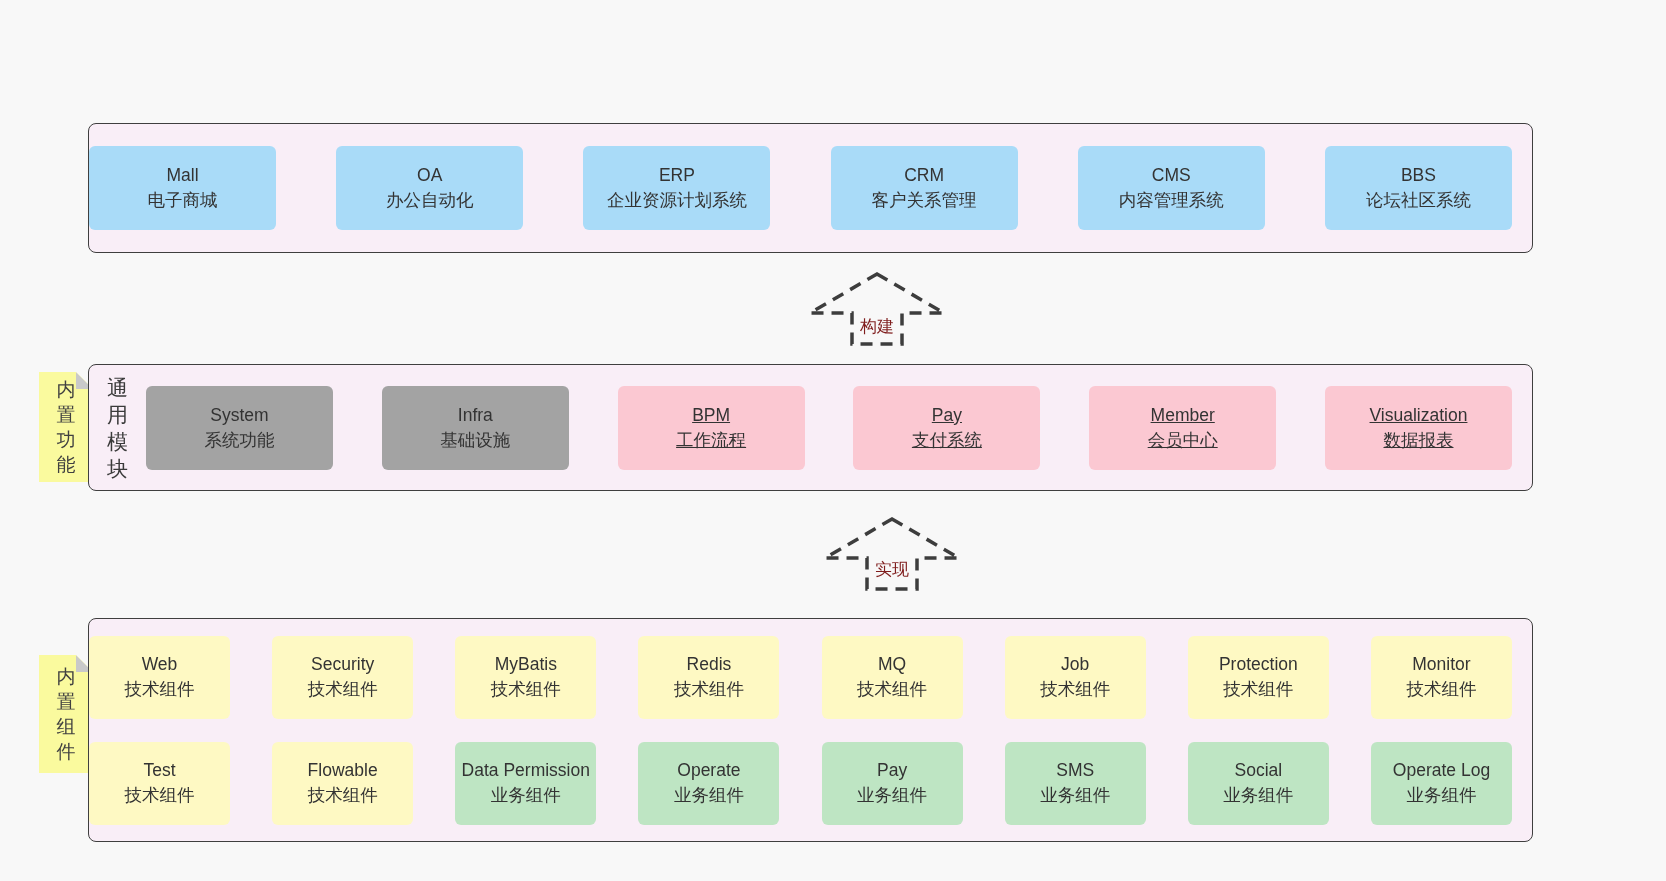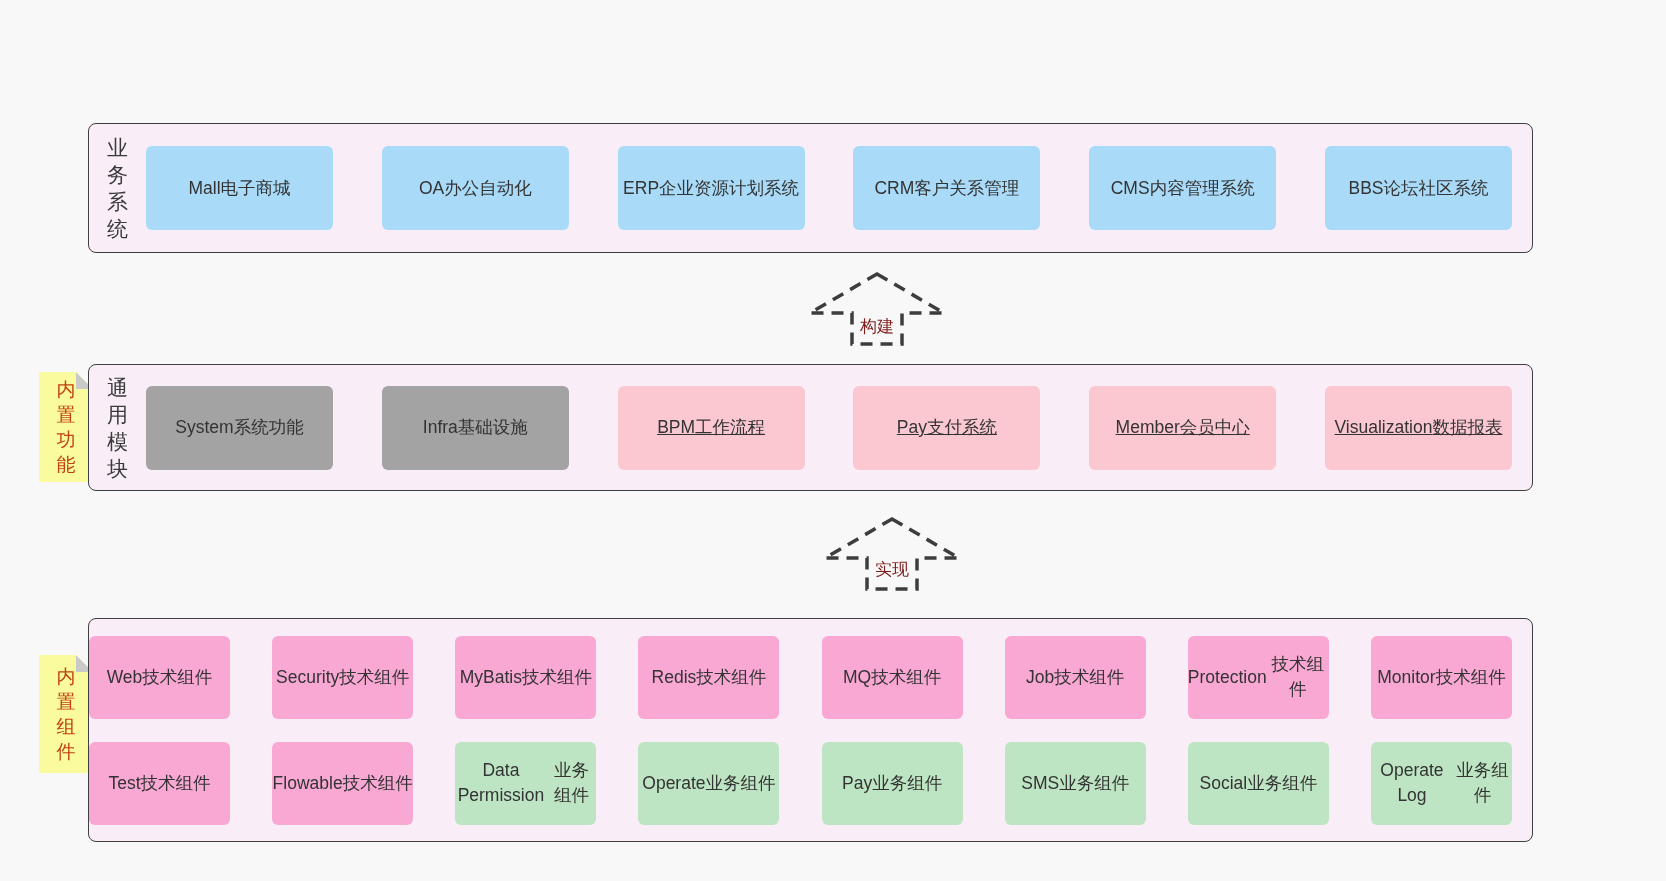--- a/index.html
+++ b/index.html
@@ -15,21 +15,21 @@
     display:flex; align-items:center; justify-content:center;
   }
   #note-features   { top:372px; height:110px; }
   #note-components { top:655px; height:118px; }
   .note-fold {
     position:absolute; top:0; right:0; width:17px; height:17px;
     background:#c9c9c9; clip-path:polygon(0 0, 100% 100%, 0 100%);
   }
   .note-text {
     position:relative; font-size:19px; line-height:25px; width:20px;
-    word-break:break-all; text-align:center; color:#c2410c;
+    word-break:break-all; text-align:center; color:#404040;
   }
   
   .panel {
     position:absolute; left:88px; width:1445px; box-sizing:border-box;
     background:#f9eef7; border:1.5px solid #3f3f3f; border-radius:8px;
     display:flex;
   }
   #panel-business   { top:123px; height:130px; }
   #panel-modules    { top:364px; height:127px; }
   #panel-components { top:618px; height:224px; }
@@ -42,30 +42,30 @@
     flex:1; display:flex; align-items:center; justify-content:space-between;
     padding-right:20px;
   }
   .rows {
     flex:1; display:flex; flex-direction:column; justify-content:center;
     gap:23px; padding-right:20px;
   }
   .row { display:flex; justify-content:space-between; }
   
   .box {
-    border-radius:6px; display:flex; flex-direction:row;
+    border-radius:6px; display:flex; flex-direction:column;
     align-items:center; justify-content:center; text-align:center;
     font-size:17.5px; line-height:25px; padding:0 0; box-sizing:border-box;
   }
   .box-wide   { width:187px; height:84px; }
   .box-narrow { width:141px; height:83px; }
   .box--blue       { background:#a9dbf8; }
   .box--red        { background:#a3a3a3; }
   .box--pink       { background:#fbc8d2;text-decoration:underline; }
-  .box--green      { background:#f9a8d4; }
+  .box--green      { background:#fef9c3; }
   .box--lightgreen { background:#bee5c3; }
   
   .arrow { position:absolute; width:140px; height:76px; }
   #arrow-build     { left:807px; top:271px; }
   #arrow-implement { left:822px; top:516px; }
   .arrow svg { display:block; }
   .arrow-label {
     position:absolute; left:50%; transform:translateX(-50%);
     background:#f8f8f8; font-size:17px; padding:0 2px; white-space:nowrap;
     color:#7f1d1d;
@@ -81,23 +81,20 @@
   <div class="note" id="note-features">
     <span class="note-fold"></span>
     <span class="note-text">内置功能</span>
   </div>
   <div class="note" id="note-components">
     <span class="note-fold"></span>
     <span class="note-text">内置组件</span>
   </div>
 
   <div class="panel" id="panel-business">
-    <div class="label-col">
-      <div class="v-label">业务系统</div>
-    </div>
     <div class="boxes">
       <div class="box box-wide box--blue">
         <span>Mall</span>
         <span>电子商城</span>
       </div>
       <div class="box box-wide box--blue">
         <span>OA</span>
         <span>办公自动化</span>
       </div>
       <div class="box box-wide box--blue">

